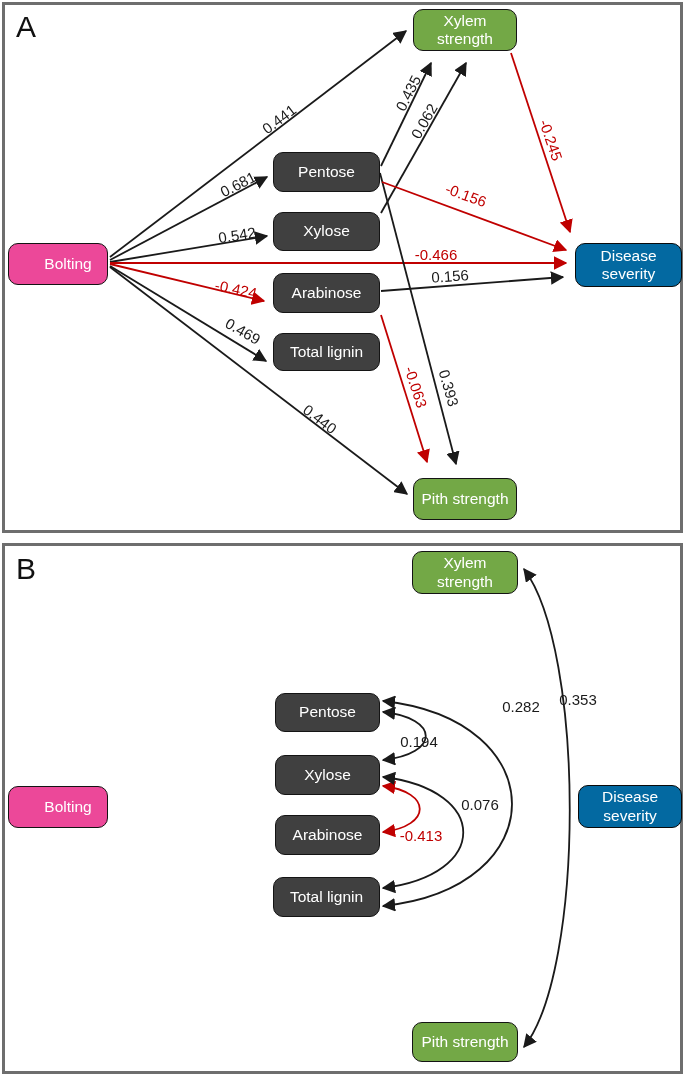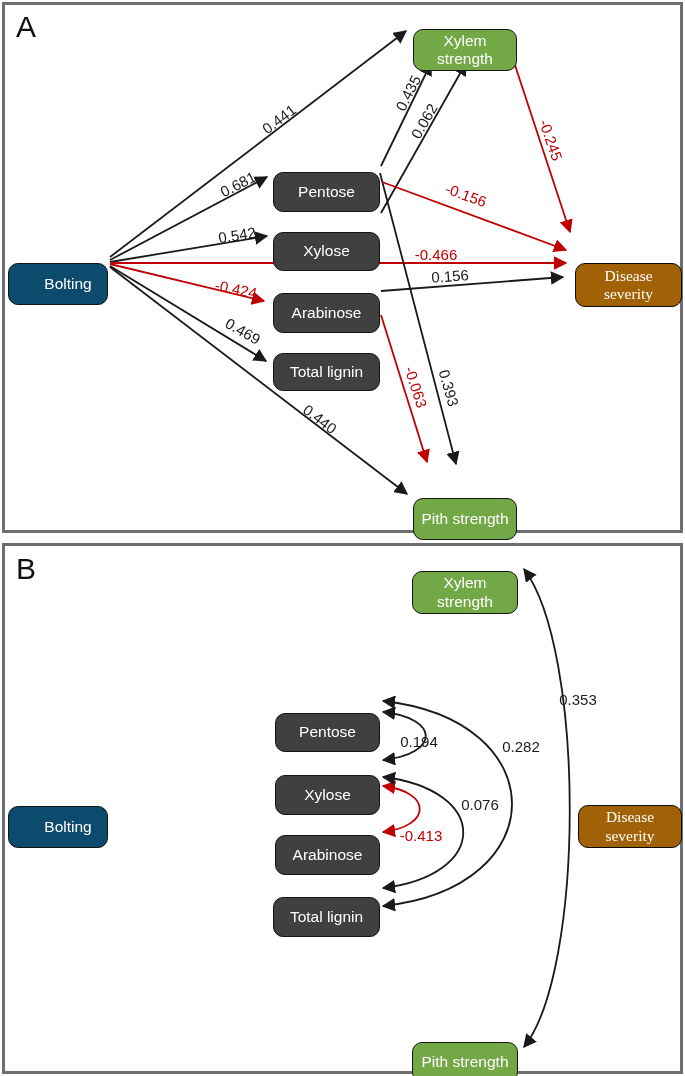--- a/index.html
+++ b/index.html
@@ -5,25 +5,25 @@
   html,body{margin:0;padding:0;background:#fff;}
   body{width:685px;height:1076px;position:relative;font-family:"Liberation Sans",sans-serif;}
   .stage{position:absolute;left:0;top:0;width:685px;height:1076px;}
   .panel{position:absolute;border:3px solid #6e6e6e;background:#fff;box-sizing:border-box;}
   .panel-letter{position:absolute;font-size:30px;color:#111;z-index:4;}
   svg.edges{position:absolute;left:0;top:0;z-index:1;}
   .lk{stroke:#1a1a1a;stroke-width:1.8;fill:none;}
   .lr{stroke:#c00000;stroke-width:1.8;fill:none;}
   .node{position:absolute;z-index:2;border:1.6px solid #141414;border-radius:10px;
         display:flex;align-items:center;justify-content:center;text-align:center;
-        color:#fff;font-size:15.5px;line-height:1.18;box-sizing:border-box;padding:2px 4px;margin-top:20px;}
-  .node.brown{background:#0c4a6e;padding-left:24px;}
+        color:#fff;font-size:15.5px;line-height:1.18;box-sizing:border-box;padding:2px 4px;}
+  .node.brown{background:#ec4899;padding-left:24px;}
   .node.blue{background:#404040;}
   .node.green{background:#73a846;}
-  .node.black{background:#a16207;border-color:#0a0a0a;font-family:Liberation Serif, serif;}
+  .node.black{background:#0369a1;border-color:#0a0a0a;}
   .coef{position:absolute;z-index:3;font-size:15px;color:#1a1a1a;white-space:nowrap;font-weight:500;}
   .coef.neg{color:#c00000;}
 </style>
 </head>
 <body>
 
 <div class="stage">
 
   <div class="panel" style="left:2px;top:2px;width:681px;height:531px;"></div>
   <div class="panel" style="left:2px;top:543px;width:681px;height:531px;"></div>
@@ -125,16 +125,16 @@
   <div class="node green" style="left:412px;top:1022px;width:106px;height:40px;">
     <span>Pith strength</span>
   </div>
   <div class="node black" style="left:578px;top:785px;width:104px;height:43px;">
     <span>Disease severity</span>
   </div>
 
   <div class="coef" style="left:419px;top:741px;transform:translate(-50%,-50%);">0.194</div>
   <div class="coef neg" style="left:421px;top:835px;transform:translate(-50%,-50%);">-0.413</div>
   <div class="coef" style="left:480px;top:804px;transform:translate(-50%,-50%);">0.076</div>
-  <div class="coef" style="left:521px;top:746px;transform:translate(-50%,-50%);">0.282</div>
+  <div class="coef" style="left:521px;top:706px;transform:translate(-50%,-50%);">0.282</div>
   <div class="coef" style="left:578px;top:699px;transform:translate(-50%,-50%);">0.353</div>
 
 </div>
 
 </body></html>

